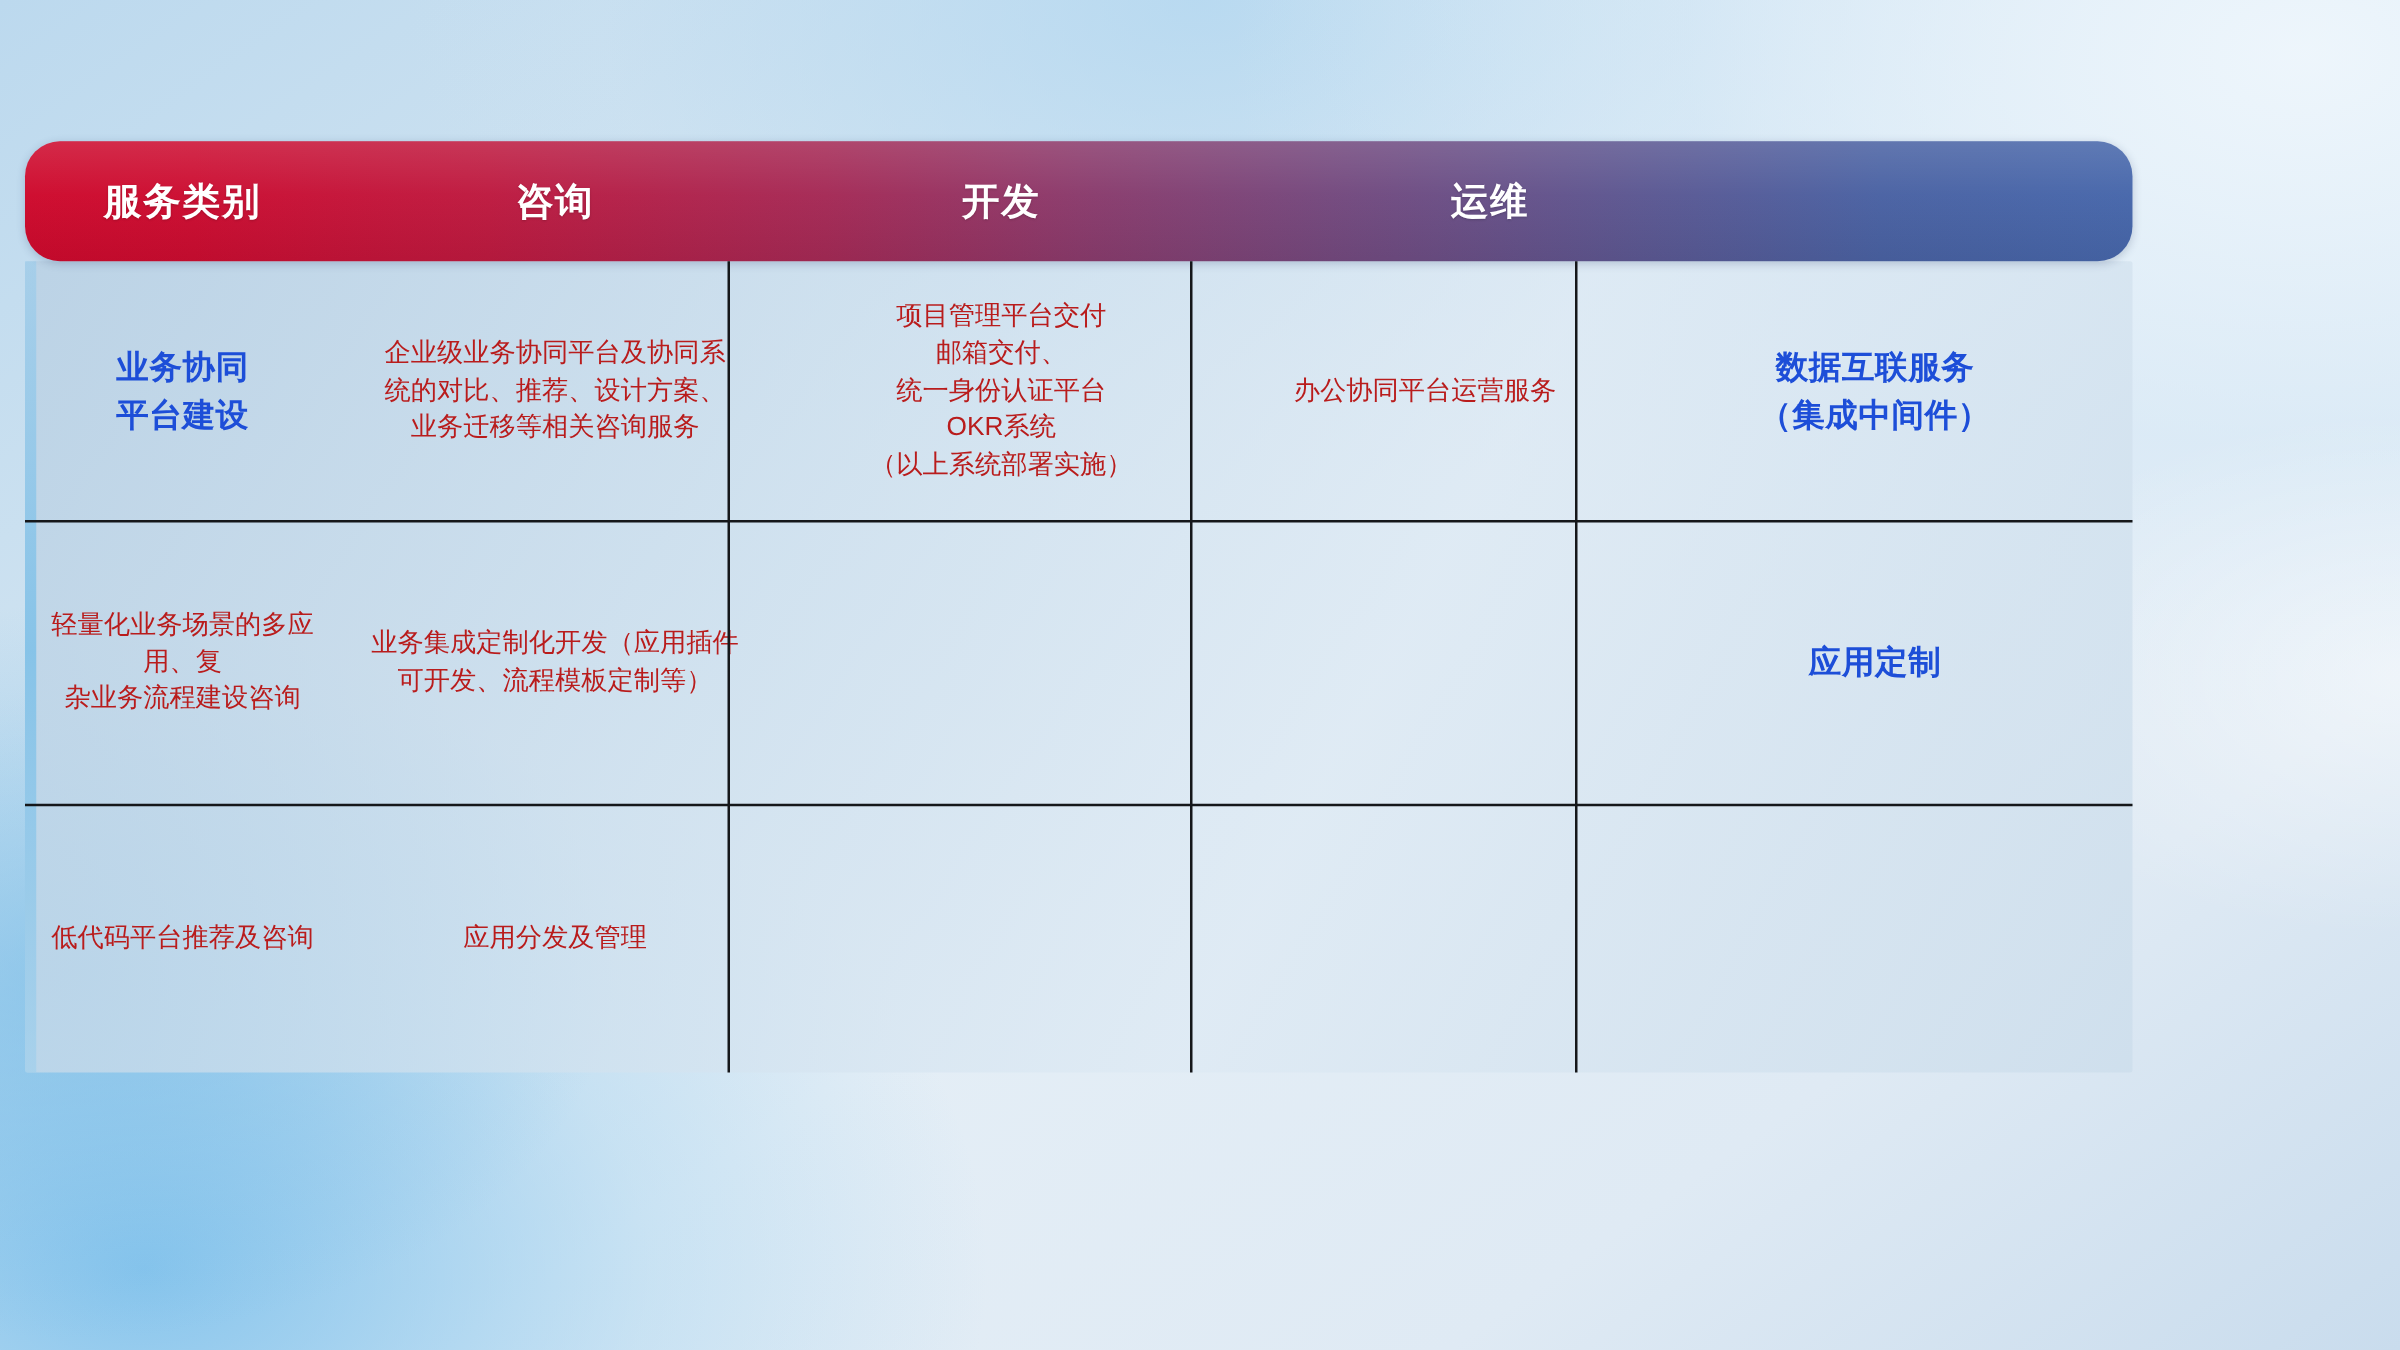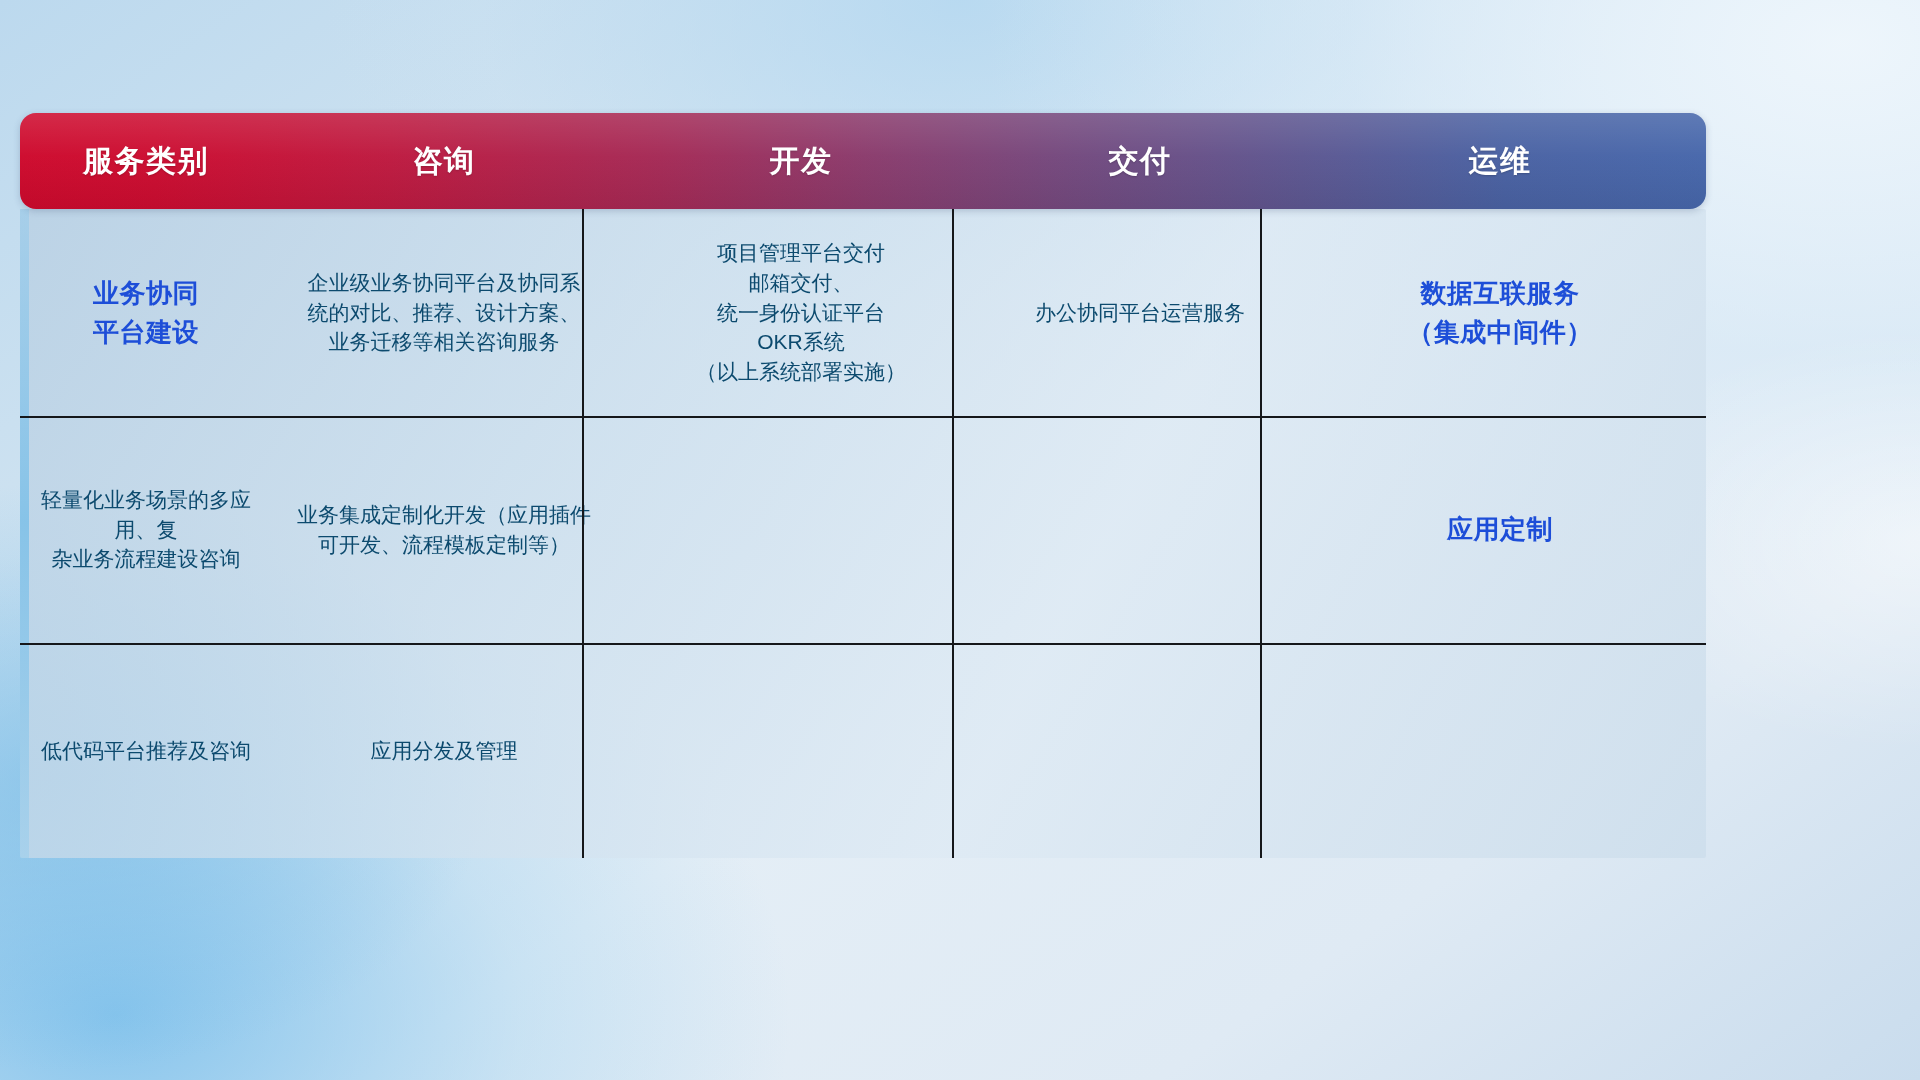--- a/index.html
+++ b/index.html
@@ -64,21 +64,21 @@
     background: linear-gradient(180deg, rgba(150,203,236,0.55) 0%, rgba(125,192,232,0.85) 48%, rgba(150,205,237,0.5) 100%);
   }
 
   
   #header-row {
     position: absolute;
     left: 0;
     top: 0;
     width: 1686px;
     height: 96px;
-    border-radius: 16px;
+    border-radius: 28px;
     background: linear-gradient(90deg,
         #ce0a2d 0%,
         #cc0d31 8%,
         #be1a40 22%,
         #a52a56 38%,
         #8b3b6c 50%,
         #74497e 62%,
         #5d5791 76%,
         #4a62a3 88%,
         #4767ab 100%);
@@ -129,21 +129,21 @@
   }
 
   .td {
     position: relative;
     display: flex;
     align-items: center;
     justify-content: center;
     padding: 8px 16px;
     font-size: 21px;
     line-height: 1.42;
-    color: #0c4a6e;
+    color: #b91c1c;
     text-align: center;
     white-space: pre-line;
   }
 
   .td.cat {
     color: #1d4ed8;
     font-weight: bold;
     font-size: 26px;
     line-height: 1.5;
     letter-spacing: 0.5px;
@@ -178,21 +178,20 @@
 <div id="page-bg"></div>
 
 <div id="table-wrap">
 
   <div id="table-body-bg"></div>
 
   <div id="header-row">
     <div class="th c1">服务类别</div>
     <div class="th c2">咨询</div>
     <div class="th c3">开发</div>
-    <div class="th c4">交付</div>
     <div class="th c5">运维</div>
   </div>
 
   <div id="body-grid">
 
     <div class="td cat">业务协同
 平台建设</div>
     <div class="td">企业级业务协同平台及协同系
 统的对比、推荐、设计方案、
 业务迁移等相关咨询服务</div>

